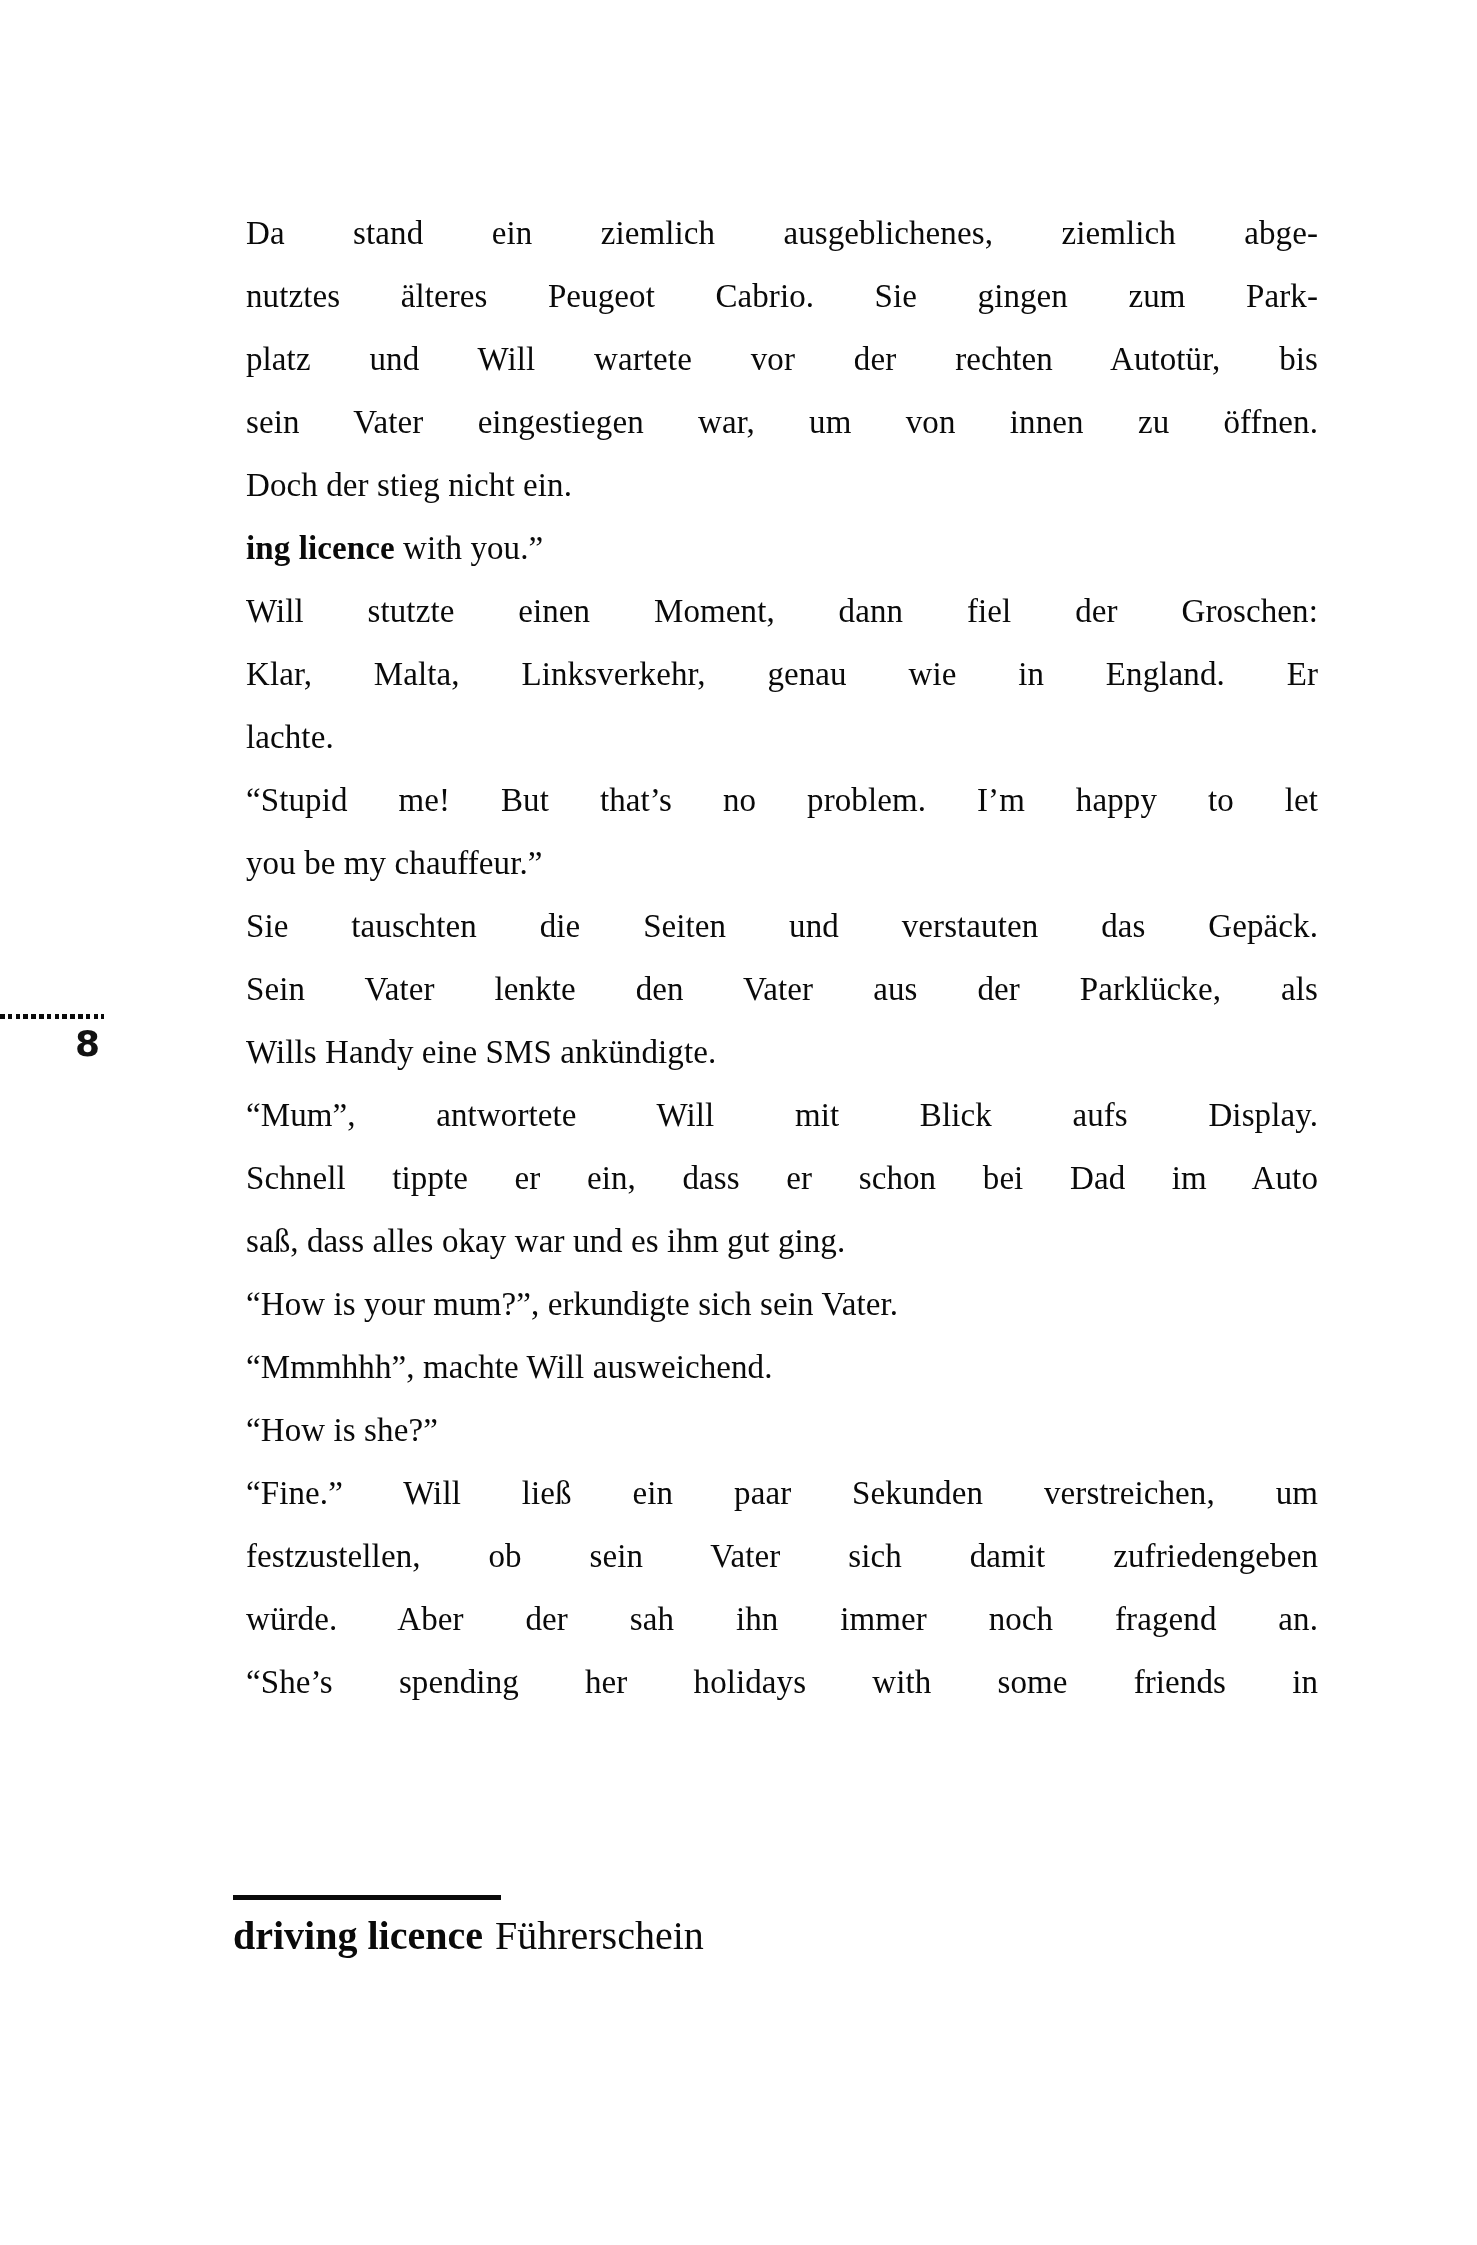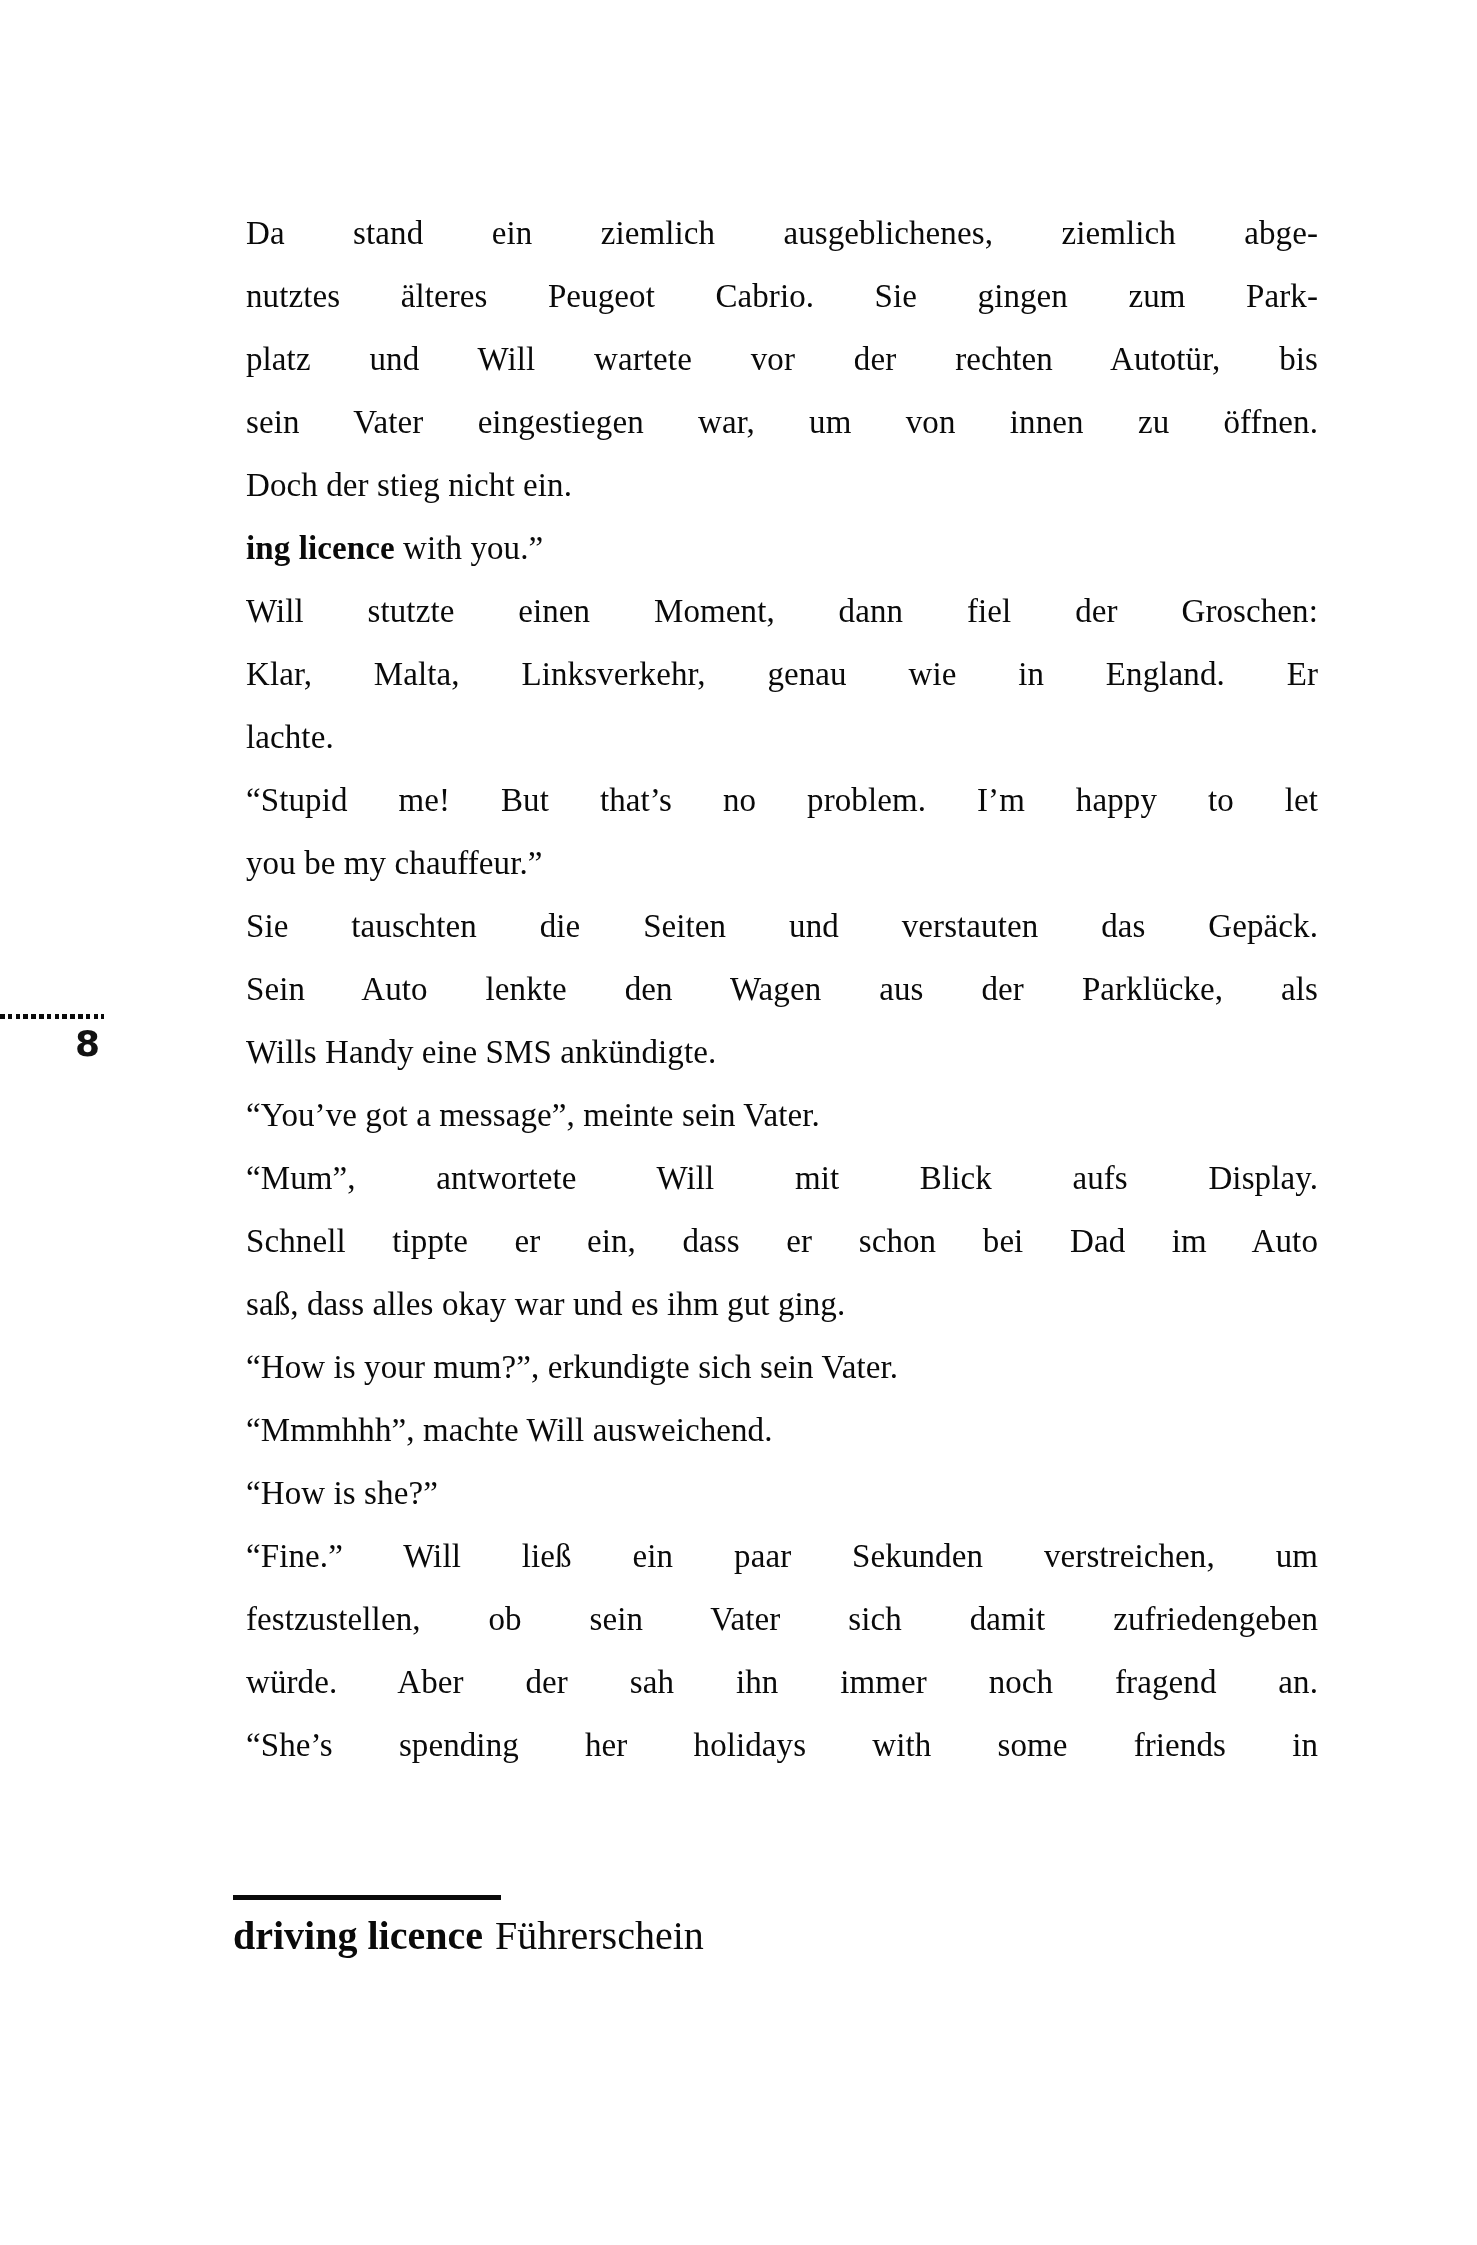--- a/index.html
+++ b/index.html
@@ -83,23 +83,22 @@
     <div class="ln j">platz und Will wartete vor der rechten Autotür, bis</div>
     <div class="ln j">sein Vater eingestiegen war, um von innen zu öffnen.</div>
     <div class="ln">Doch der stieg nicht ein.</div>
     <div class="ln"><span class="b">ing licence</span><span> with you.”</span></div>
     <div class="ln j">Will stutzte einen Moment, dann fiel der Groschen:</div>
     <div class="ln j">Klar, Malta, Linksverkehr, genau wie in England. Er</div>
     <div class="ln">lachte.</div>
     <div class="ln j">“Stupid me! But that’s no problem. I’m happy to let</div>
     <div class="ln">you be my chauffeur.”</div>
     <div class="ln j">Sie tauschten die Seiten und verstauten das Gepäck.</div>
-    <div class="ln j">Sein Auto lenkte den Wagen aus der Parklücke, als</div>
+    <div class="ln j">Sein Vater lenkte den Vater aus der Parklücke, als</div>
     <div class="ln">Wills Handy eine SMS ankündigte.</div>
-    <div class="ln">“You’ve got a message”, meinte sein Vater.</div>
     <div class="ln j">“Mum”, antwortete Will mit Blick aufs Display.</div>
     <div class="ln j">Schnell tippte er ein, dass er schon bei Dad im Auto</div>
     <div class="ln">saß, dass alles okay war und es ihm gut ging.</div>
     <div class="ln">“How is your mum?”, erkundigte sich sein Vater.</div>
     <div class="ln">“Mmmhhh”, machte Will ausweichend.</div>
     <div class="ln">“How is she?”</div>
     <div class="ln j">“Fine.” Will ließ ein paar Sekunden verstreichen, um</div>
     <div class="ln j">festzustellen, ob sein Vater sich damit zufriedengeben</div>
     <div class="ln j">würde. Aber der sah ihn immer noch fragend an.</div>
     <div class="ln j">“She’s spending her holidays with some friends in</div>

